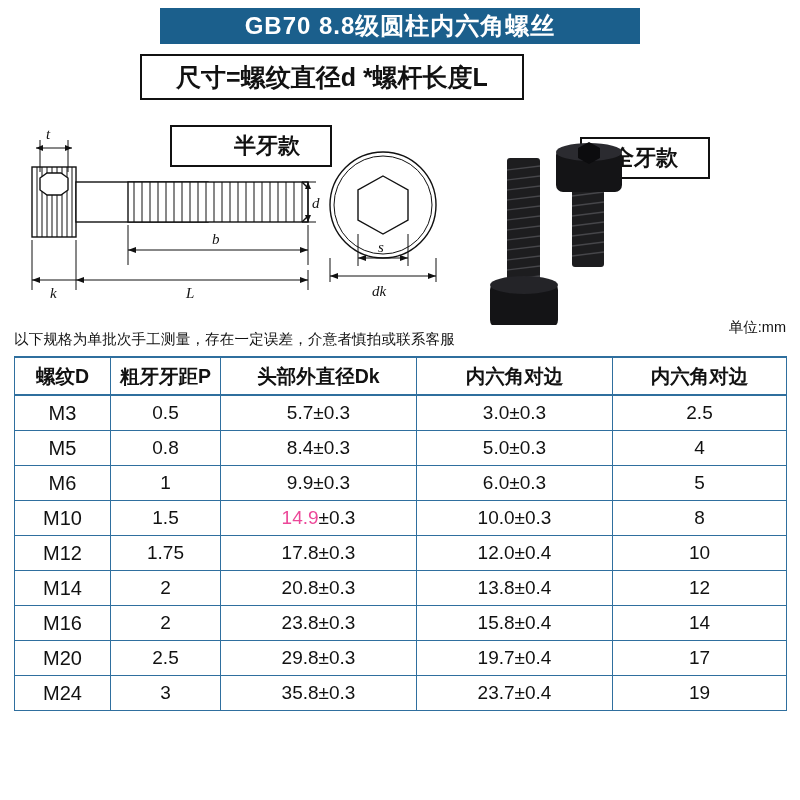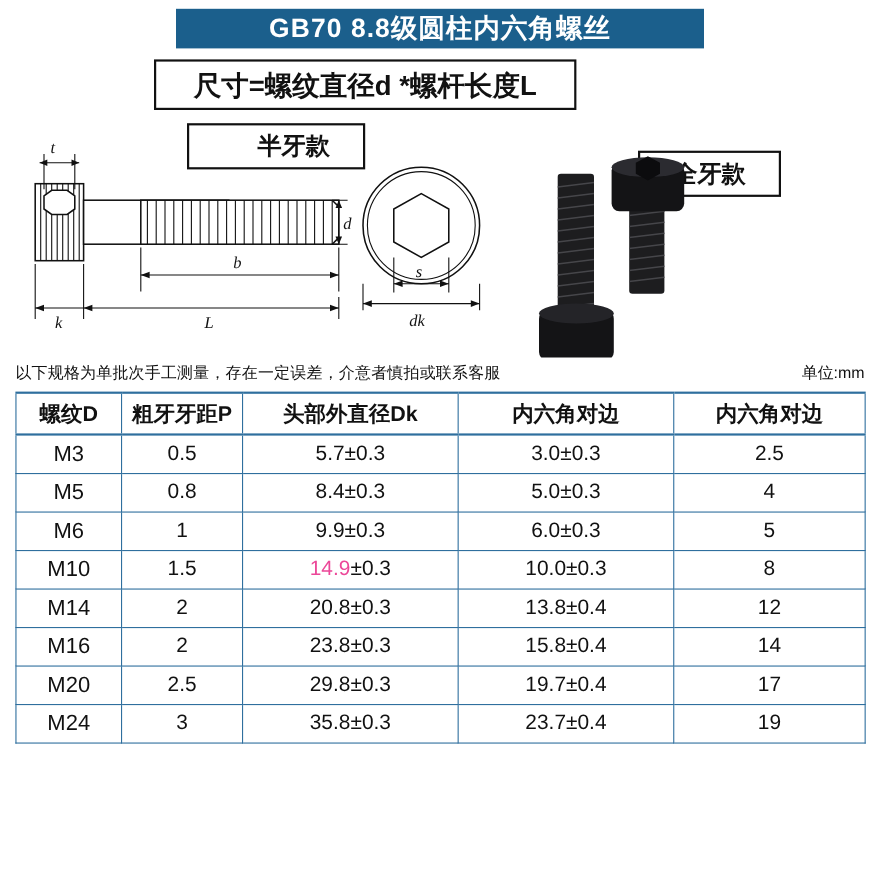--- a/index.html
+++ b/index.html
@@ -53,21 +53,21 @@
     position: absolute;
     border: 2px solid #111;
     background: #ffffff;
     font-size: 22px;
     font-weight: bold;
     display: flex;
     align-items: center;
     justify-content: center;
     padding: 2px 8px;
   }
-  .tag-half { top: 112px; left: 170px; width: 110px; height: 34px; padding-left: 40px; }
+  .tag-half { top: 125px; left: 170px; width: 110px; height: 34px; padding-left: 40px; }
   .tag-full { top: 118px; left: 580px; width: 110px; height: 34px; margin-top: 19px; }
 
   
   .diagram {
     position: absolute;
     top: 130px;
     left: 0;
     width: 800px;
     height: 195px;
   }
@@ -76,21 +76,21 @@
   .note {
     position: absolute;
     top: 330px;
     left: 14px;
     font-size: 14.5px;
     color: #111;
     letter-spacing: 0.2px;
   }
   .unit {
     position: absolute;
-    top: 330px;
+    top: 318px;
     right: 14px;
     font-size: 14.5px;
     color: #111;
   }
 
   
   .table-wrap {
     position: absolute;
     top: 356px;
     left: 14px;
@@ -334,20 +334,27 @@
           <td>5</td>
         </tr>
         <tr>
           <td>M10</td>
           <td>1.5</td>
           <td><span class="hl">14.9</span><span>±0.3</span></td>
           <td>10.0±0.3</td>
           <td>8</td>
         </tr>
         <tr>
+          <td>M12</td>
+          <td>1.75</td>
+          <td>17.8±0.3</td>
+          <td>12.0±0.4</td>
+          <td>10</td>
+        </tr>
+        <tr>
           <td>M14</td>
           <td>2</td>
           <td>20.8±0.3</td>
           <td>13.8±0.4</td>
           <td>12</td>
         </tr>
         <tr>
           <td>M16</td>
           <td>2</td>
           <td>23.8±0.3</td>

